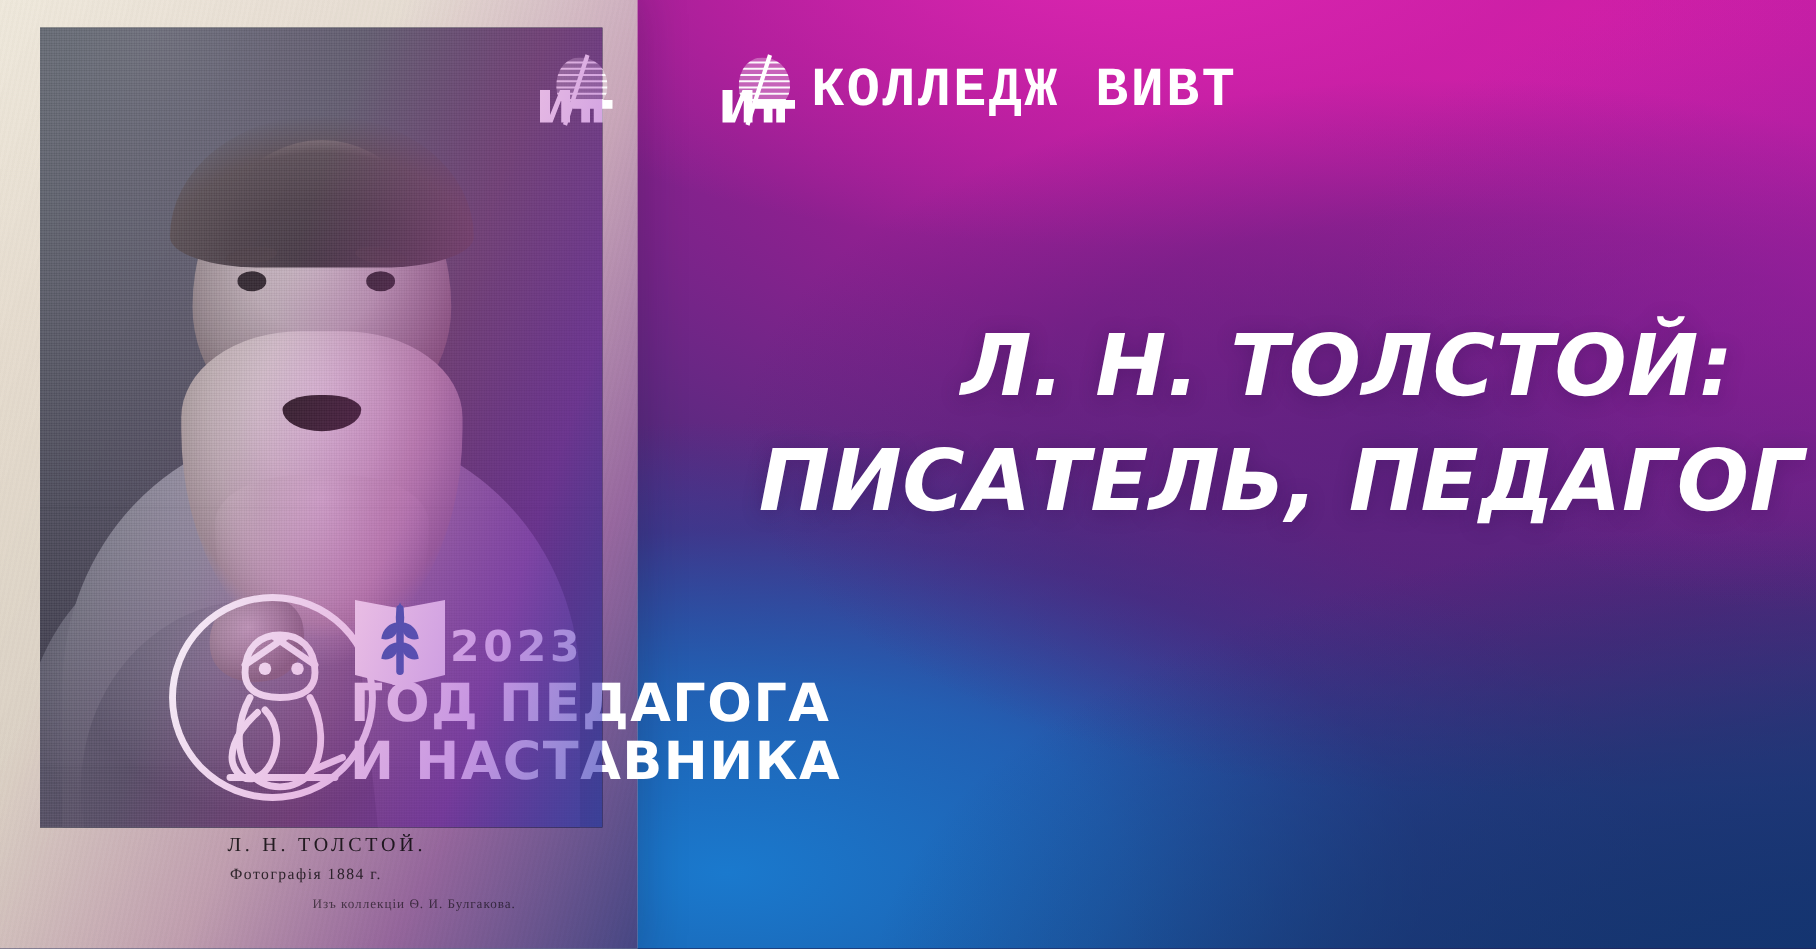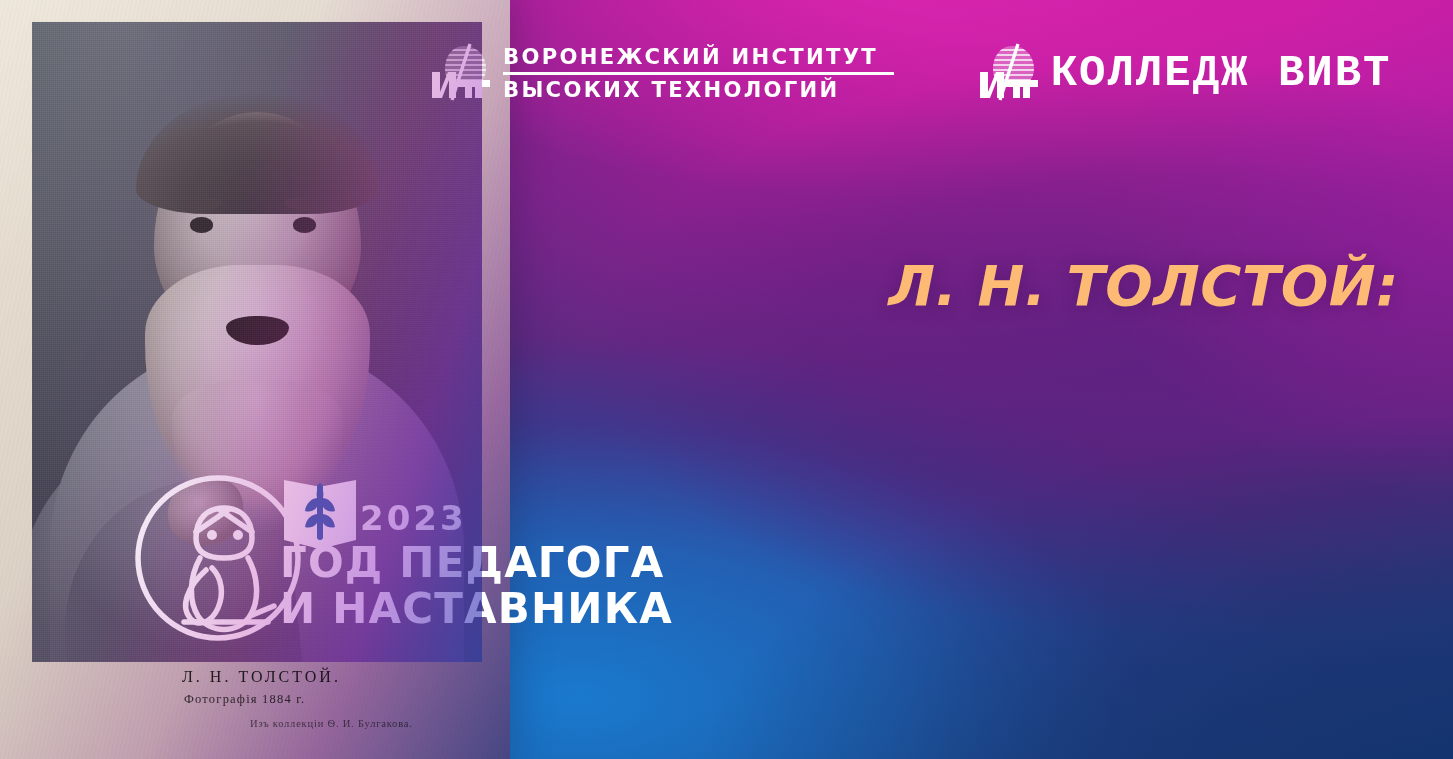--- a/index.html
+++ b/index.html
@@ -183,26 +183,26 @@
     white-space:nowrap;
   }
   .college-text{
     font-family:Liberation Mono, monospace;
     font-weight:bold;font-size:44px;color:#fff;
     letter-spacing:2px;white-space:nowrap;
   }
 
   
   .title{
-    position:absolute;right:54px;top:248px;width:780px;
+    position:absolute;right:66px;top:248px;width:780px;
     text-align:right;
-    color:#fdba74;
+    color:#ffffff;
     font-family:"DejaVu Sans",sans-serif;
     font-weight:bold;font-style:italic;
-    font-size:56px;line-height:1.36;
+    font-size:68px;line-height:1.36;
     letter-spacing:.5px;
     text-shadow:0 2px 16px rgba(40,10,70,.28);
   }
   .title .l{display:block;white-space:nowrap;}
 
   
   .emblem{position:absolute;left:132px;top:466px;width:500px;height:180px;}
   .emblem-owl{position:absolute;left:0;top:0;width:186px;height:180px;}
   .emblem-owl svg{display:block;}
   .emblem-book{position:absolute;left:148px;top:4px;width:80px;height:84px;}
@@ -281,25 +281,20 @@
               <line x1="8" y1="28" x2="60" y2="28"></line>
               <line x1="8" y1="33" x2="60" y2="33"></line>
               <line x1="8" y1="38" x2="60" y2="38"></line>
               <line x1="8" y1="43" x2="60" y2="43"></line>
             </g>
           </g>
           <path d="M2 56 L2 30 L10 30 L10 50 L18 30 L26 30 L26 56 L19 56 L19 38 L12 56 Z" fill="#ffffff"></path>
           <path d="M28 38 L60 38 L60 45 L52 45 L52 56 L45 56 L45 45 L42 45 L42 56 L35 56 L35 45 L28 45 Z" fill="#ffffff"></path>
           <path d="M40 2 L22 58" stroke="#ffffff" stroke-width="3.4" fill="none"></path>
         </svg>
-      </div>
-      <div class="vivt-text">
-        <div class="vivt-l1">ВОРОНЕЖСКИЙ ИНСТИТУТ</div>
-        <div class="vivt-rule"></div>
-        <div class="vivt-l2">ВЫСОКИХ ТЕХНОЛОГИЙ</div>
       </div>
     </div>
 
     <div class="logo">
       <div class="logo-mark">
         <svg viewBox="0 0 62 62" xmlns="http://www.w3.org/2000/svg">
           <defs>
             <clipPath id="domeClipB">
                 <path d="M34 4 C48 4 56 15 56 27 C56 38 48 45 34 45 C22 45 15 38 15 27 C15 15 22 4 34 4 Z"></path>
               </clipPath>
@@ -322,20 +317,21 @@
           <path d="M40 2 L22 58" stroke="#ffffff" stroke-width="3.4" fill="none"></path>
         </svg>
       </div>
       <div class="college-text">КОЛЛЕДЖ ВИВТ</div>
     </div>
 
   </div>
 
   <div class="title">
     <span class="l">Л. Н. ТОЛСТОЙ:</span>
+    <span class="l">ПИСАТЕЛЬ, ПЕДАГОГ</span>
   </div>
 
   <div class="emblem">
 
     <div class="emblem-owl">
       <svg width="186" height="180" viewBox="0 0 186 180" xmlns="http://www.w3.org/2000/svg" fill="none" stroke="#ffffff" stroke-width="5.5" stroke-linecap="round" stroke-linejoin="round">
         <circle cx="86" cy="92" r="80"></circle>
 
         <path d="M64 72 C64 52 76 42 92 42 C108 42 120 52 120 72 C120 84 112 92 92 92 C72 92 64 84 64 72 Z"></path>
 

